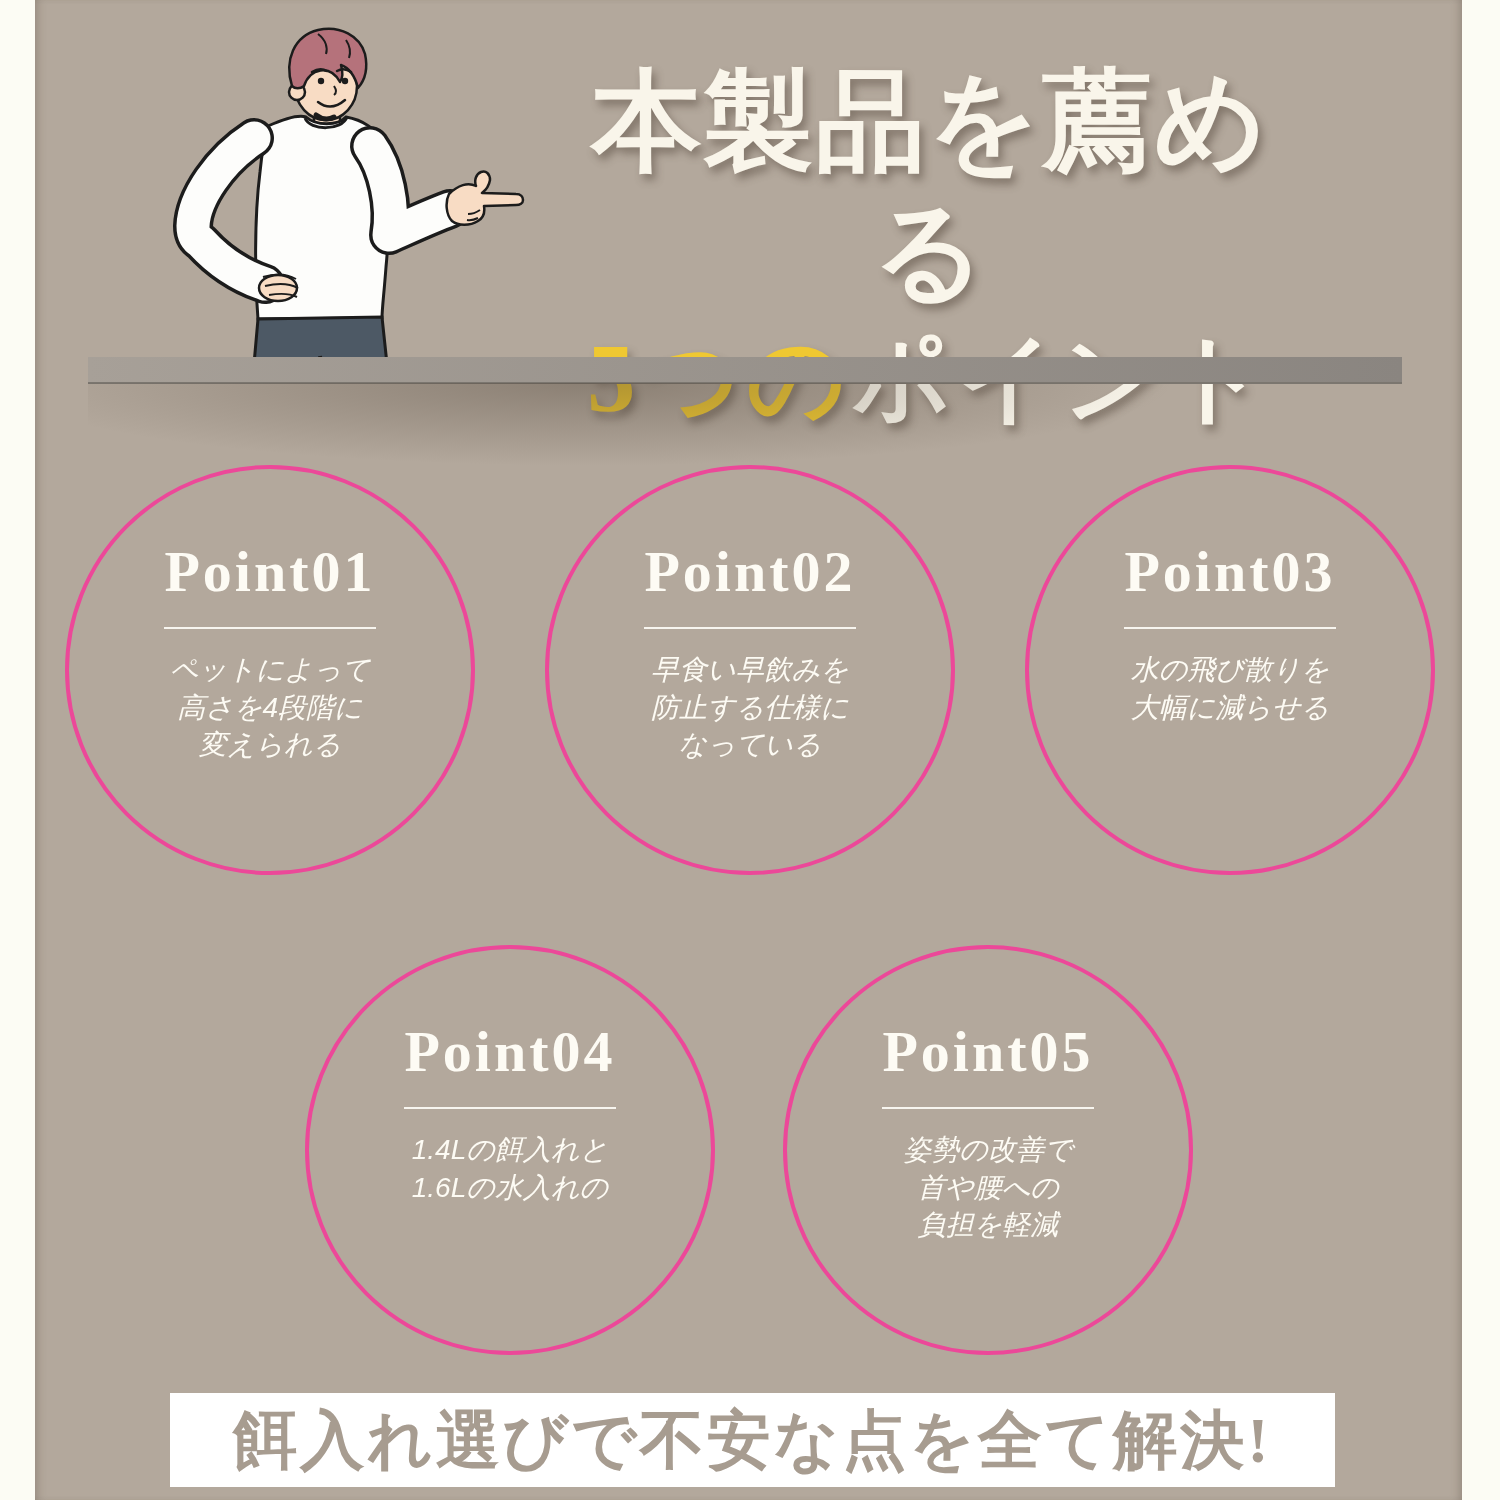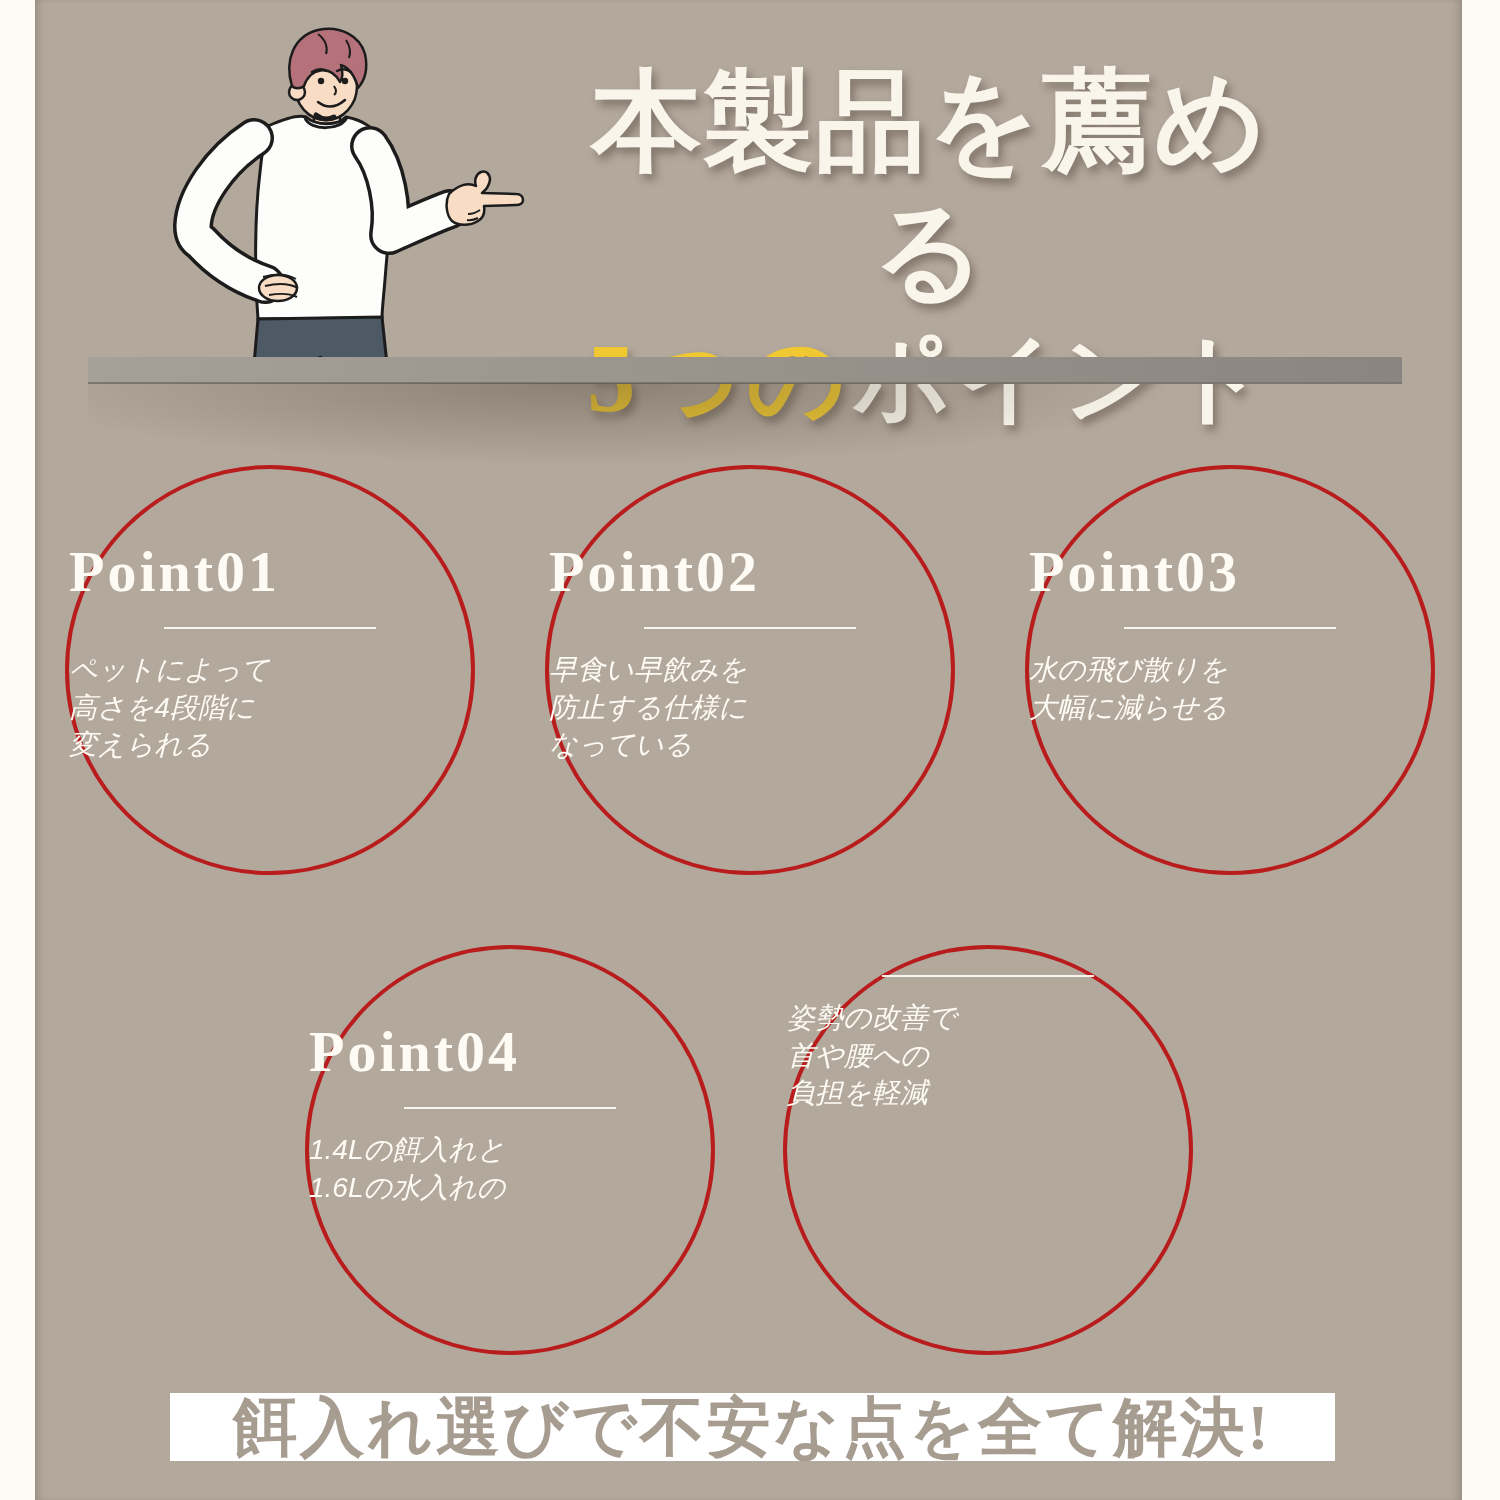--- a/index.html
+++ b/index.html
@@ -47,42 +47,42 @@
   .shelf-shadow {
     position:absolute; left:88px; top:383px; width:1314px; height:115px;
     background:radial-gradient(ellipse 62% 100% at 38% 0%,
                rgba(74,62,50,.38), rgba(74,62,50,0) 72%);
     pointer-events:none;
   }
 
   
   .circle {
     position:absolute; width:410px; height:410px; border-radius:50%;
-    border:4px solid #b91c1c; box-sizing:border-box;
-    text-align:left; color:#fdfbf4;
+    border:4px solid #ec4899; box-sizing:border-box;
+    text-align:center; color:#fdfbf4;
   }
   .c1 { left:65px;  top:465px; }
   .c2 { left:545px; top:465px; }
   .c3 { left:1025px;top:465px; }
   .c4 { left:305px; top:945px; }
   .c5 { left:783px; top:945px; }
   .pt-label {
     margin-top:74px;
     font-family:"Liberation Serif","DejaVu Serif",serif;
     font-size:58px; font-weight:700; letter-spacing:3px; line-height:1;
   }
   .pt-divider {
     width:212px; height:2px; margin:26px auto 22px;
     background:rgba(253,252,246,.92);
   }
   .pt-line { font-size:28px; line-height:1.34;font-style:italic; }
 
   
   .banner {
-    position:absolute; left:170px; top:1393px; width:1165px; height:68px;
+    position:absolute; left:170px; top:1393px; width:1165px; height:94px;
     background:#ffffff;
     display:flex; align-items:center; justify-content:center;
   }
   .banner-text {
     font-family:"Liberation Serif","DejaVu Serif",serif;
     font-size:64px; font-weight:700; letter-spacing:3px;
     color:#a79c90; white-space:nowrap;
   }
 
   
@@ -201,20 +201,21 @@
   </div>
 
   <div class="circle c4">
     <div class="pt-label">Point04</div>
     <div class="pt-divider"></div>
     <div class="pt-line">1.4Lの餌入れと</div>
     <div class="pt-line">1.6Lの水入れの</div>
   </div>
 
   <div class="circle c5">
+    <div class="pt-label">Point05</div>
     <div class="pt-divider"></div>
     <div class="pt-line">姿勢の改善で</div>
     <div class="pt-line">首や腰への</div>
     <div class="pt-line">負担を軽減</div>
   </div>
 
   <div class="banner">
     <span class="banner-text">餌入れ選びで不安な点を全て解決!</span>
   </div>
 </div>

